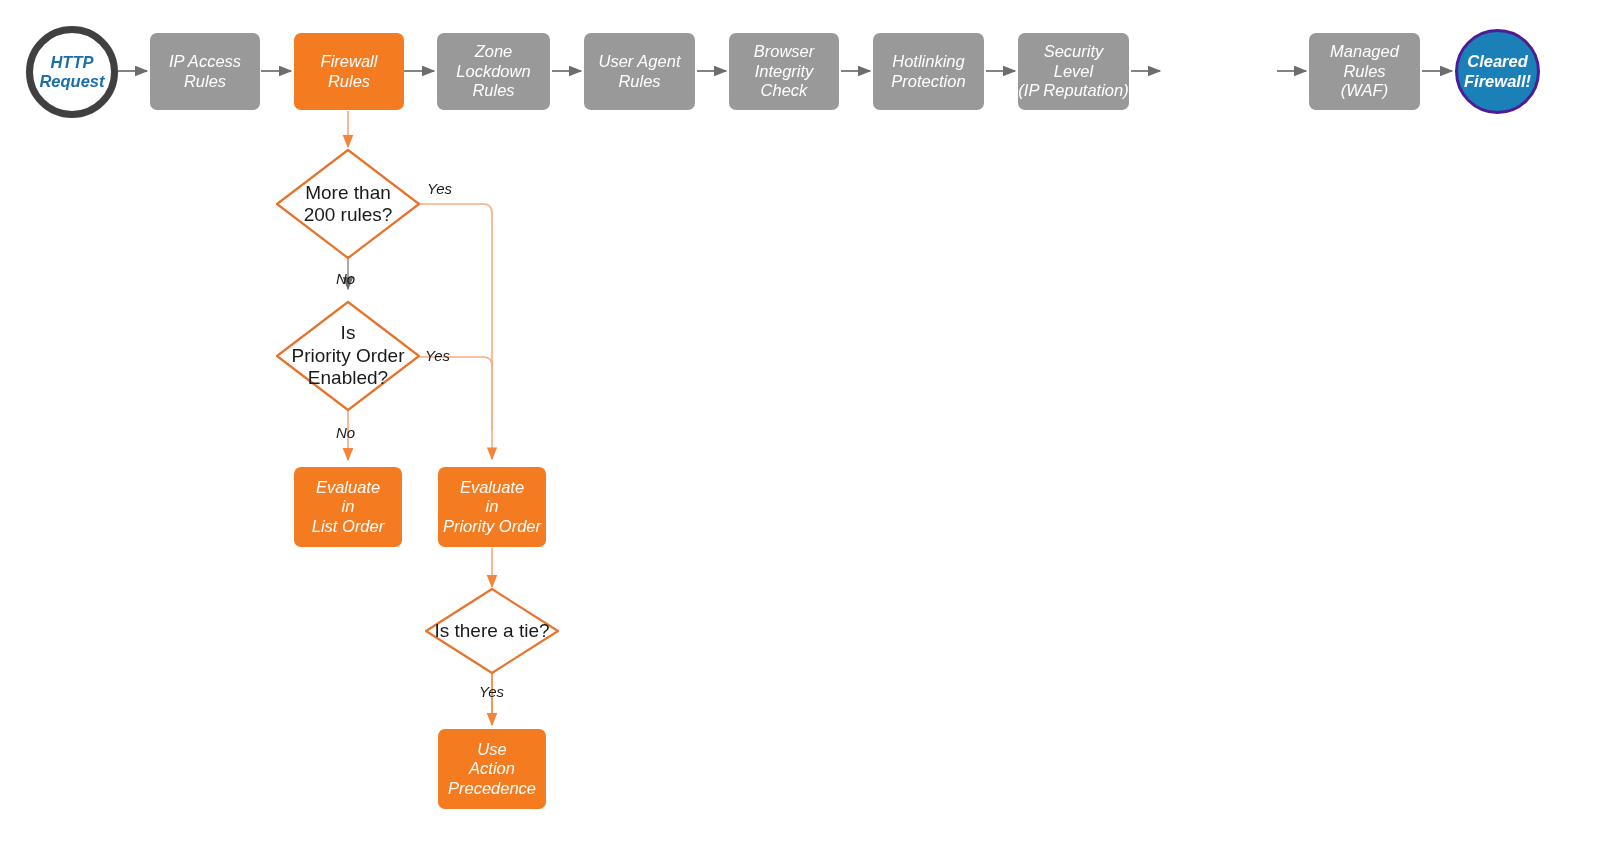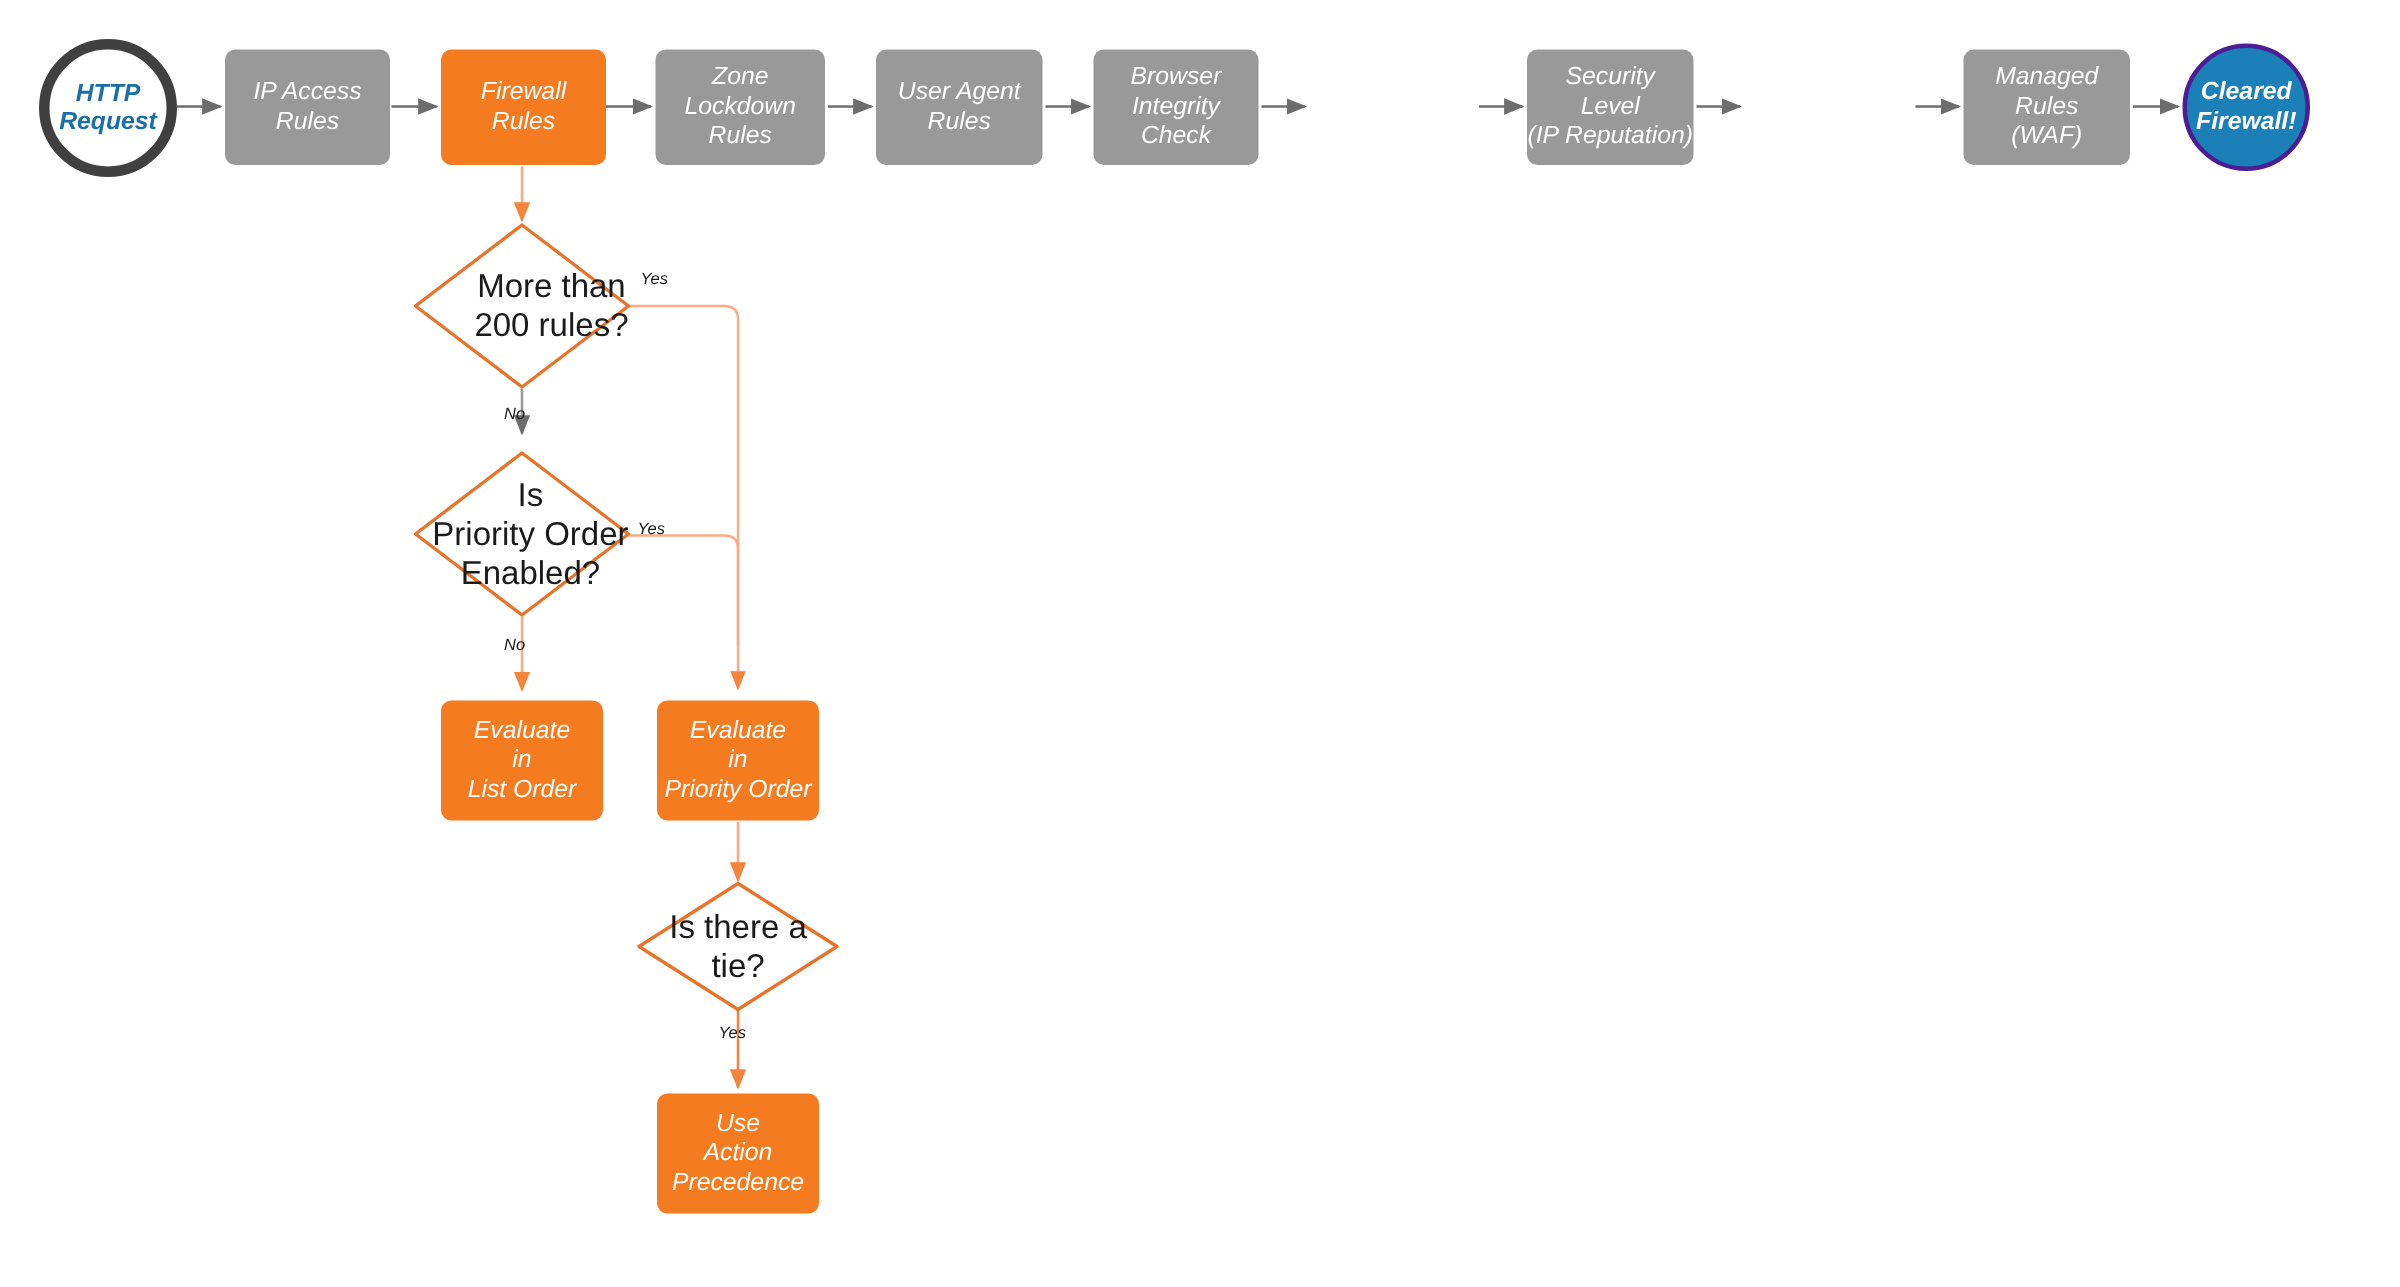--- a/index.html
+++ b/index.html
@@ -59,33 +59,32 @@
     border: 7px solid #404040;
     color: #1B6FA8;
   }
   .term.end {
     background: #1B7FB8;
     border: 3px solid #4c1d95;
     color: #ffffff;
   }
   .dec {
     white-space: pre-line;
-    font-size: 22px;
+    font-size: 19px;
     color: #1a1a1a;
     background: transparent;
-    justify-content: flex-end;
   }
   .dec .dectext {
     position: relative;
     z-index: 2;
   }
   .edge-label {
     position: absolute;
     font-style: italic;
-    font-size: 11px;
+    font-size: 15px;
     color: #1a1a1a;
     white-space: nowrap;
   }
 </style>
 </head>
 <body>
 
 <div id="canvas">
 
   <svg id="wires" viewBox="0 0 1600 858" xmlns="http://www.w3.org/2000/svg">
@@ -159,20 +158,24 @@
     <span>User Agent
 Rules</span>
   </div>
 
   <div class="node proc grey" style="left:729px; top:33px; width:110px; height:77px;">
     <span>Browser
 Integrity
 Check</span>
   </div>
 
+  <div class="node proc grey" style="left:873px; top:33px; width:111px; height:77px;">
+    <span>Hotlinking
+Protection</span>
+  </div>
 
   <div class="node proc grey" style="left:1018px; top:33px; width:111px; height:77px;">
     <span>Security
 Level
 (IP Reputation)</span>
   </div>
 
 
   <div class="node proc grey" style="left:1309px; top:33px; width:111px; height:77px;">
     <span>Managed

